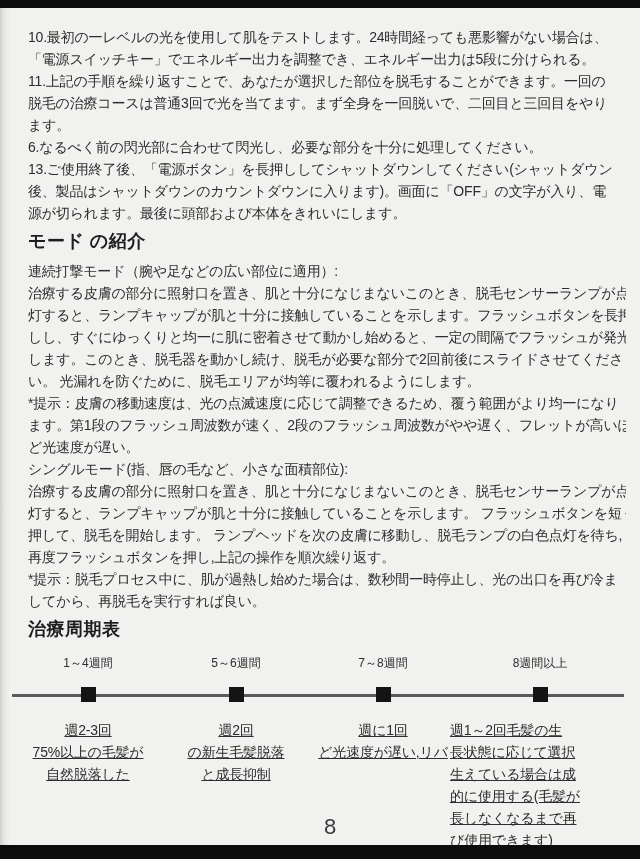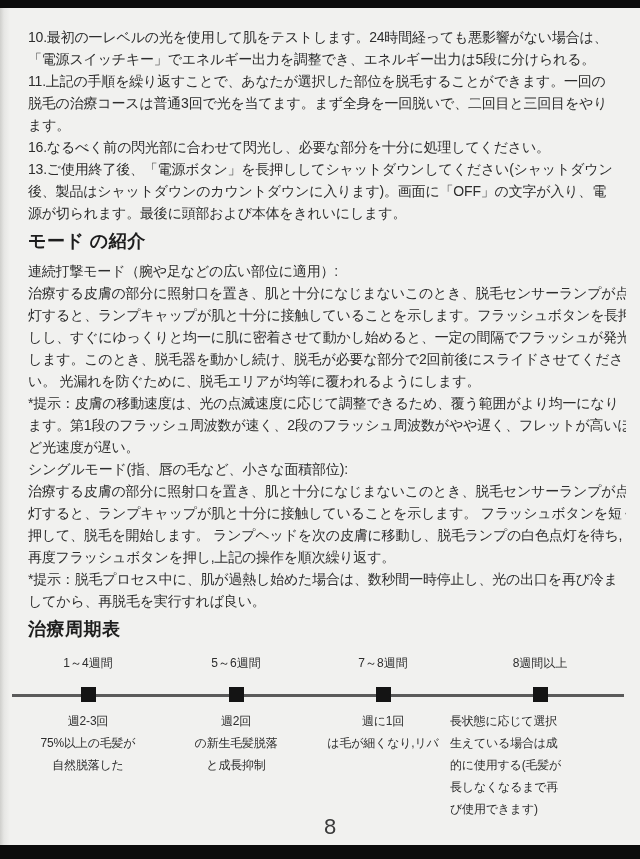--- a/index.html
+++ b/index.html
@@ -56,42 +56,42 @@
     background: #5a5a5a;
   }
   .tl-col { position: absolute; top: 0; text-align: center; }
   .tl-col-1 { left: 17px;  width: 142px; }
   .tl-col-2 { left: 166px; width: 140px; }
   .tl-col-3 { left: 307px; width: 152px; }
   .tl-col-4 { left: 450px; width: 180px; }
 
   .tl-period { font-size: 12px; height: 26px; line-height: 26px; color: #2d2d2d; }
   .tl-marker { width: 15px; height: 15px; background: #141414; margin: 11px auto 0; }
-  .tl-desc   { margin-top: 8px; font-size: 12px; line-height: 22px; letter-spacing: -0.2px; color: #2d2d2d; }
+  .tl-desc   { margin-top: 17px; font-size: 14px; line-height: 22px; letter-spacing: -0.2px; color: #2d2d2d; text-decoration: underline; }
   .tl-col-4 .tl-desc { text-align: left; }
 
   #page-num {
     position: absolute; top: 814px; left: 20px; right: 0;
     text-align: center; font-size: 22px; color: #3a3a3a; z-index: 2;
   }
 </style>
 </head>
 <body>
 
 <div class="screen">
   <div class="bar-top"></div>
   <div class="paper-shade"></div>
 
   <div class="sec" id="instructions">
       <div class="line">10.最初の一レベルの光を使用して肌をテストします。24時間経っても悪影響がない場合は、</div>
       <div class="line">「電源スイッチキー」でエネルギー出力を調整でき、エネルギー出力は5段に分けられる。</div>
       <div class="line">11.上記の手順を繰り返すことで、あなたが選択した部位を脱毛することができます。一回の</div>
       <div class="line">脱毛の治療コースは普通3回で光を当てます。まず全身を一回脱いで、二回目と三回目をやり</div>
       <div class="line">ます。</div>
-      <div class="line">16.なるべく前の閃光部に合わせて閃光し、必要な部分を十分に処理してください。</div>
+      <div class="line">6.なるべく前の閃光部に合わせて閃光し、必要な部分を十分に処理してください。</div>
       <div class="line">13.ご使用終了後、「電源ボタン」を長押ししてシャットダウンしてください(シャットダウン</div>
       <div class="line">後、製品はシャットダウンのカウントダウンに入ります)。画面に「OFF」の文字が入り、電</div>
       <div class="line">源が切られます。最後に頭部および本体をきれいにします。</div>
     </div>
 
   <div class="sec heading" id="mode-heading">モード の紹介</div>
 
   <div class="sec" id="mode-lines">
       <div class="line">連続打撃モード（腕や足などの広い部位に適用）:</div>
       <div class="line">治療する皮膚の部分に照射口を置き、肌と十分になじまないこのとき、脱毛センサーランプが点</div>
@@ -132,27 +132,28 @@
           <div>週2回</div>
           <div>の新生毛髪脱落</div>
           <div>と成長抑制</div>
         </div>
       </div>
       <div class="tl-col tl-col-3">
         <div class="tl-period">7～8週間</div>
         <div class="tl-marker"></div>
         <div class="tl-desc">
           <div>週に1回</div>
-          <div>は毛が細くなり,リバ</div>
+          <div>ど光速度が遅い,リバ</div>
         </div>
       </div>
       <div class="tl-col tl-col-4">
         <div class="tl-period">8週間以上</div>
         <div class="tl-marker"></div>
         <div class="tl-desc">
+          <div>週1～2回毛髪の生</div>
           <div>長状態に応じて選択</div>
           <div>生えている場合は成</div>
           <div>的に使用する(毛髪が</div>
           <div>長しなくなるまで再</div>
           <div>び使用できます)</div>
         </div>
       </div>
     </div>
 
   <div id="page-num">8</div>

